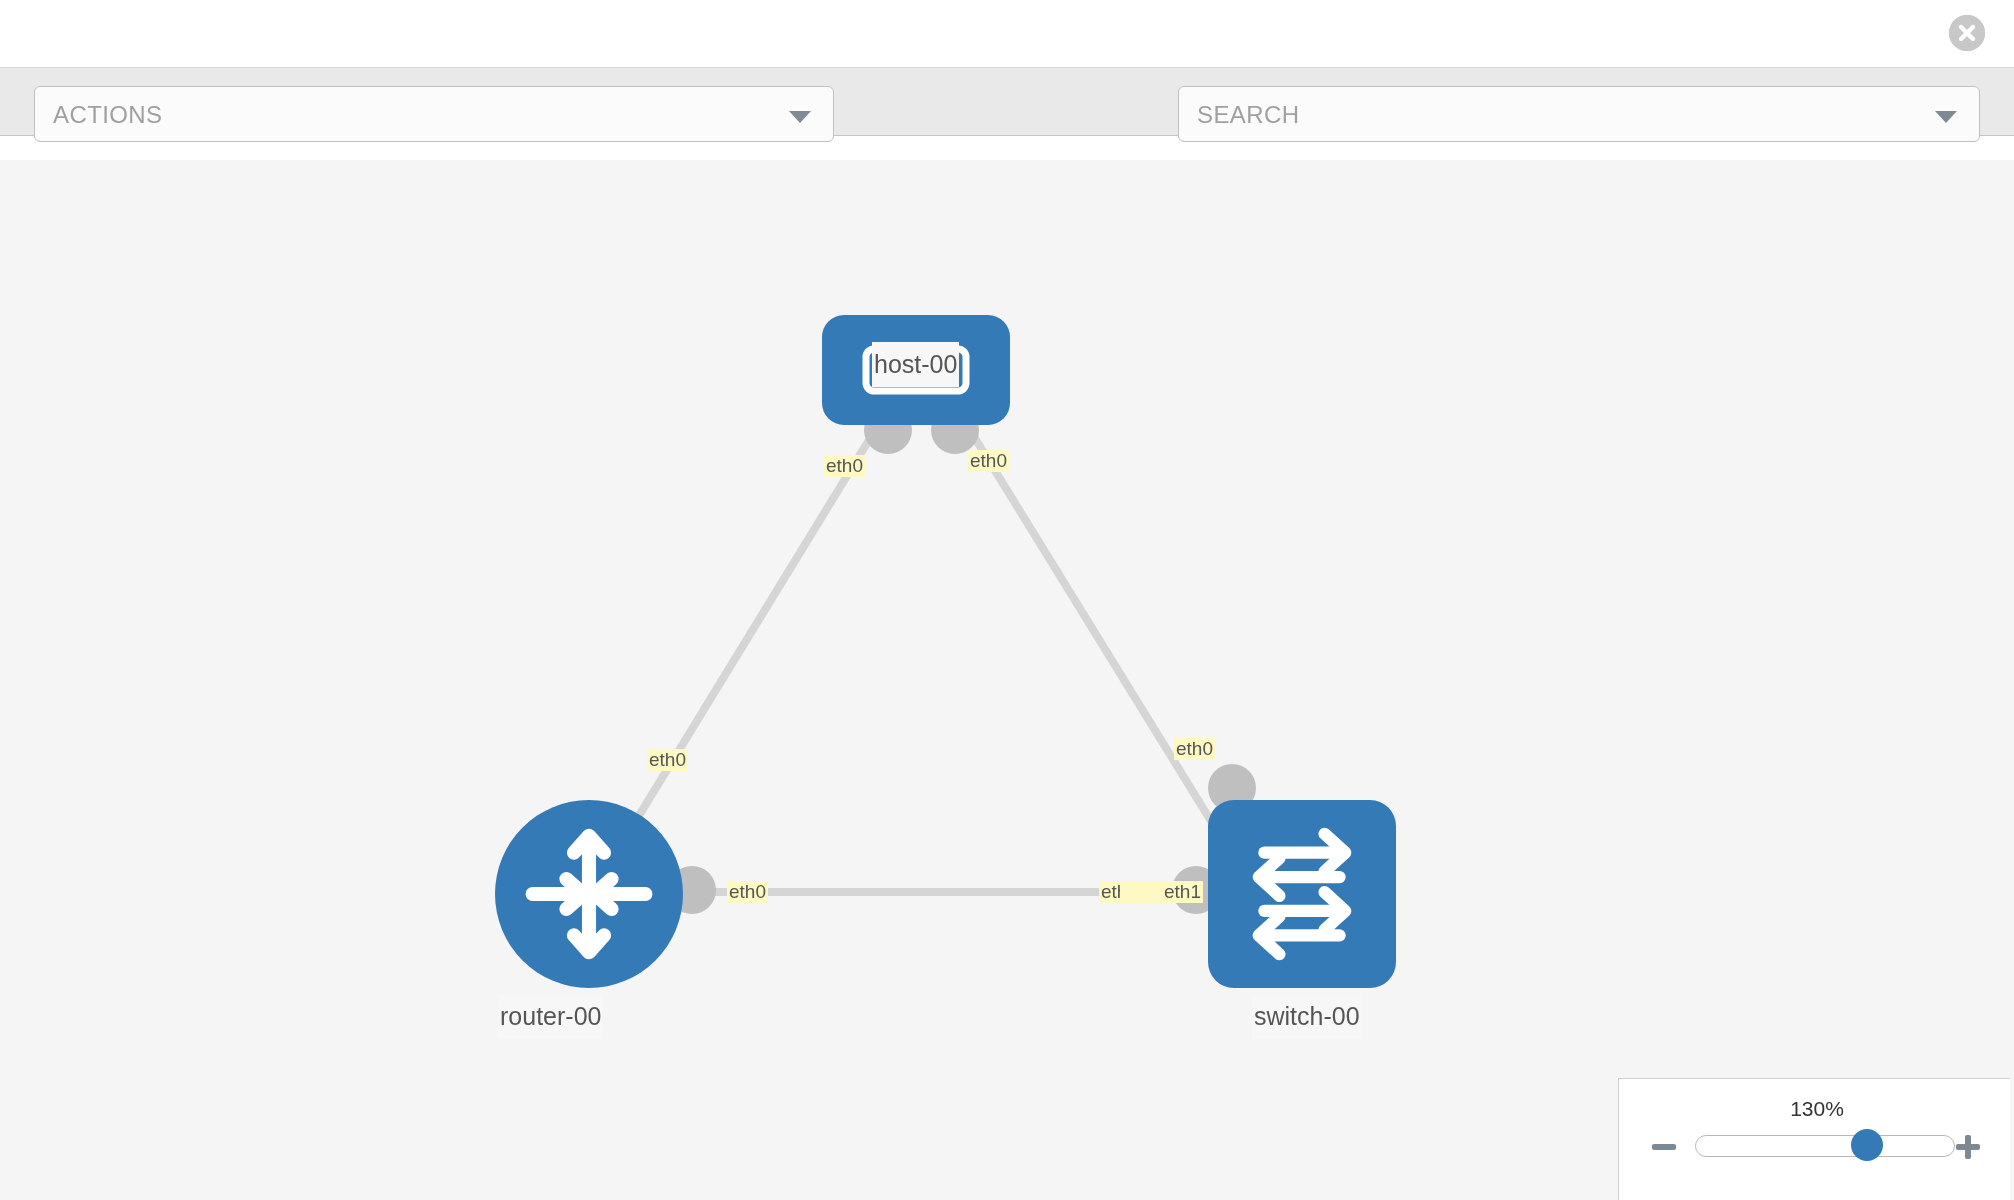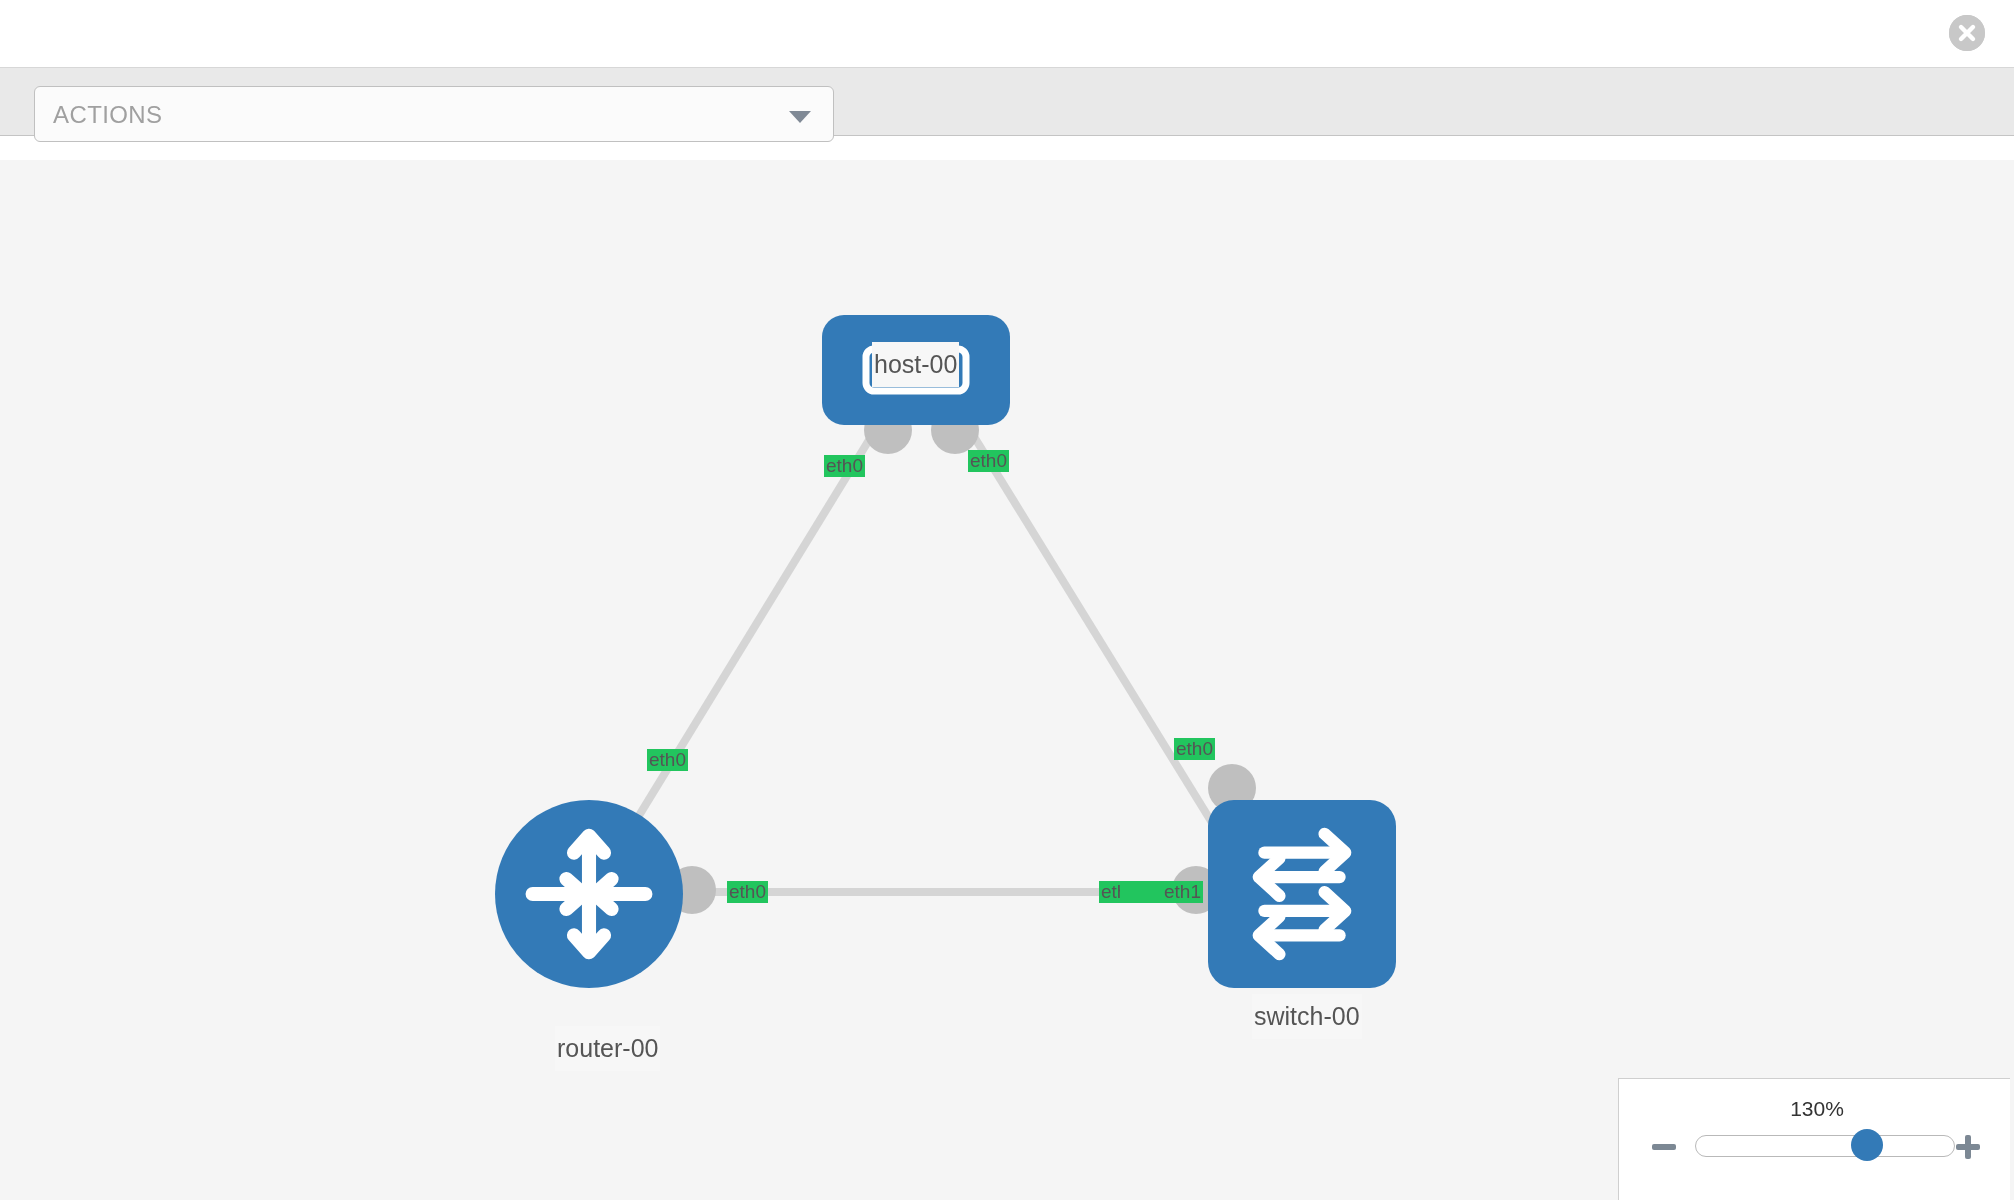--- a/index.html
+++ b/index.html
@@ -132,21 +132,21 @@
     font-size: 25px;
     color: #555555;
     background: #f7f7f7;
     white-space: nowrap;
     padding: 8px 2px;
   }
   .edge-label {
     position: absolute;
     font-size: 19px;
     color: #555555;
-    background: #22c55e;
+    background: #fef9c3;
     white-space: nowrap;
     padding: 0 2px;
   }
 
   
   #node-host .node-shape {
     left: 0; top: 0;
     width: 188px; height: 110px;
     border-radius: 22px;
   }
@@ -246,20 +246,24 @@
     </svg>
   </div>
 
   <div class="tool-icon key">
     <svg width="46" height="46" viewBox="0 0 24 24">
       <circle cx="8" cy="9" r="4.6" fill="none" stroke="#7c8894" stroke-width="2.4"></circle>
       <path d="M11.3 12.3 L20.5 21.2 M17.2 18.0 L19.6 15.8 M19.6 19.6 L21.6 17.8" stroke="#7c8894" stroke-width="2.4" stroke-linecap="round" fill="none"></path>
     </svg>
   </div>
 
+  <div class="select-box search">
+    <span class="select-label">SEARCH</span>
+    <span class="caret"></span>
+  </div>
 </div>
 
 <div class="canvas">
 
   <svg class="topo-svg" width="2014" height="1040">
 
     <line x1="880" y1="262" x2="602" y2="716" stroke="#d5d5d5" stroke-width="8"></line>
 
     <line x1="965" y1="262" x2="1235" y2="700" stroke="#d5d5d5" stroke-width="8"></line>
 
@@ -299,21 +303,21 @@
         <path d="M42 72 L50 81 L58 72"></path>
 
         <path d="M20 50 L46 50"></path>
         <path d="M38 42 L47 50 L38 58"></path>
 
         <path d="M80 50 L54 50"></path>
         <path d="M62 42 L53 50 L62 58"></path>
       </g>
     </svg>
   </div>
-  <div class="node-label" style="left:555px; top:834px;margin-top:32px;">router-00</div>
+  <div class="node-label" style="left:498px; top:834px;">router-00</div>
 
   <div class="node" id="node-switch" style="left:1208px; top:640px; width:188px; height:188px;">
     <div class="node-shape"></div>
     <svg class="node-glyph" width="188" height="188" viewBox="0 0 100 100">
       <g stroke="#ffffff" stroke-width="6.5" stroke-linecap="round" stroke-linejoin="round" fill="none">
 
         <path d="M30 28 L72 28"></path>
         <path d="M62 18 L73 28 L62 38"></path>
 
         <path d="M70 41 L28 41"></path>

